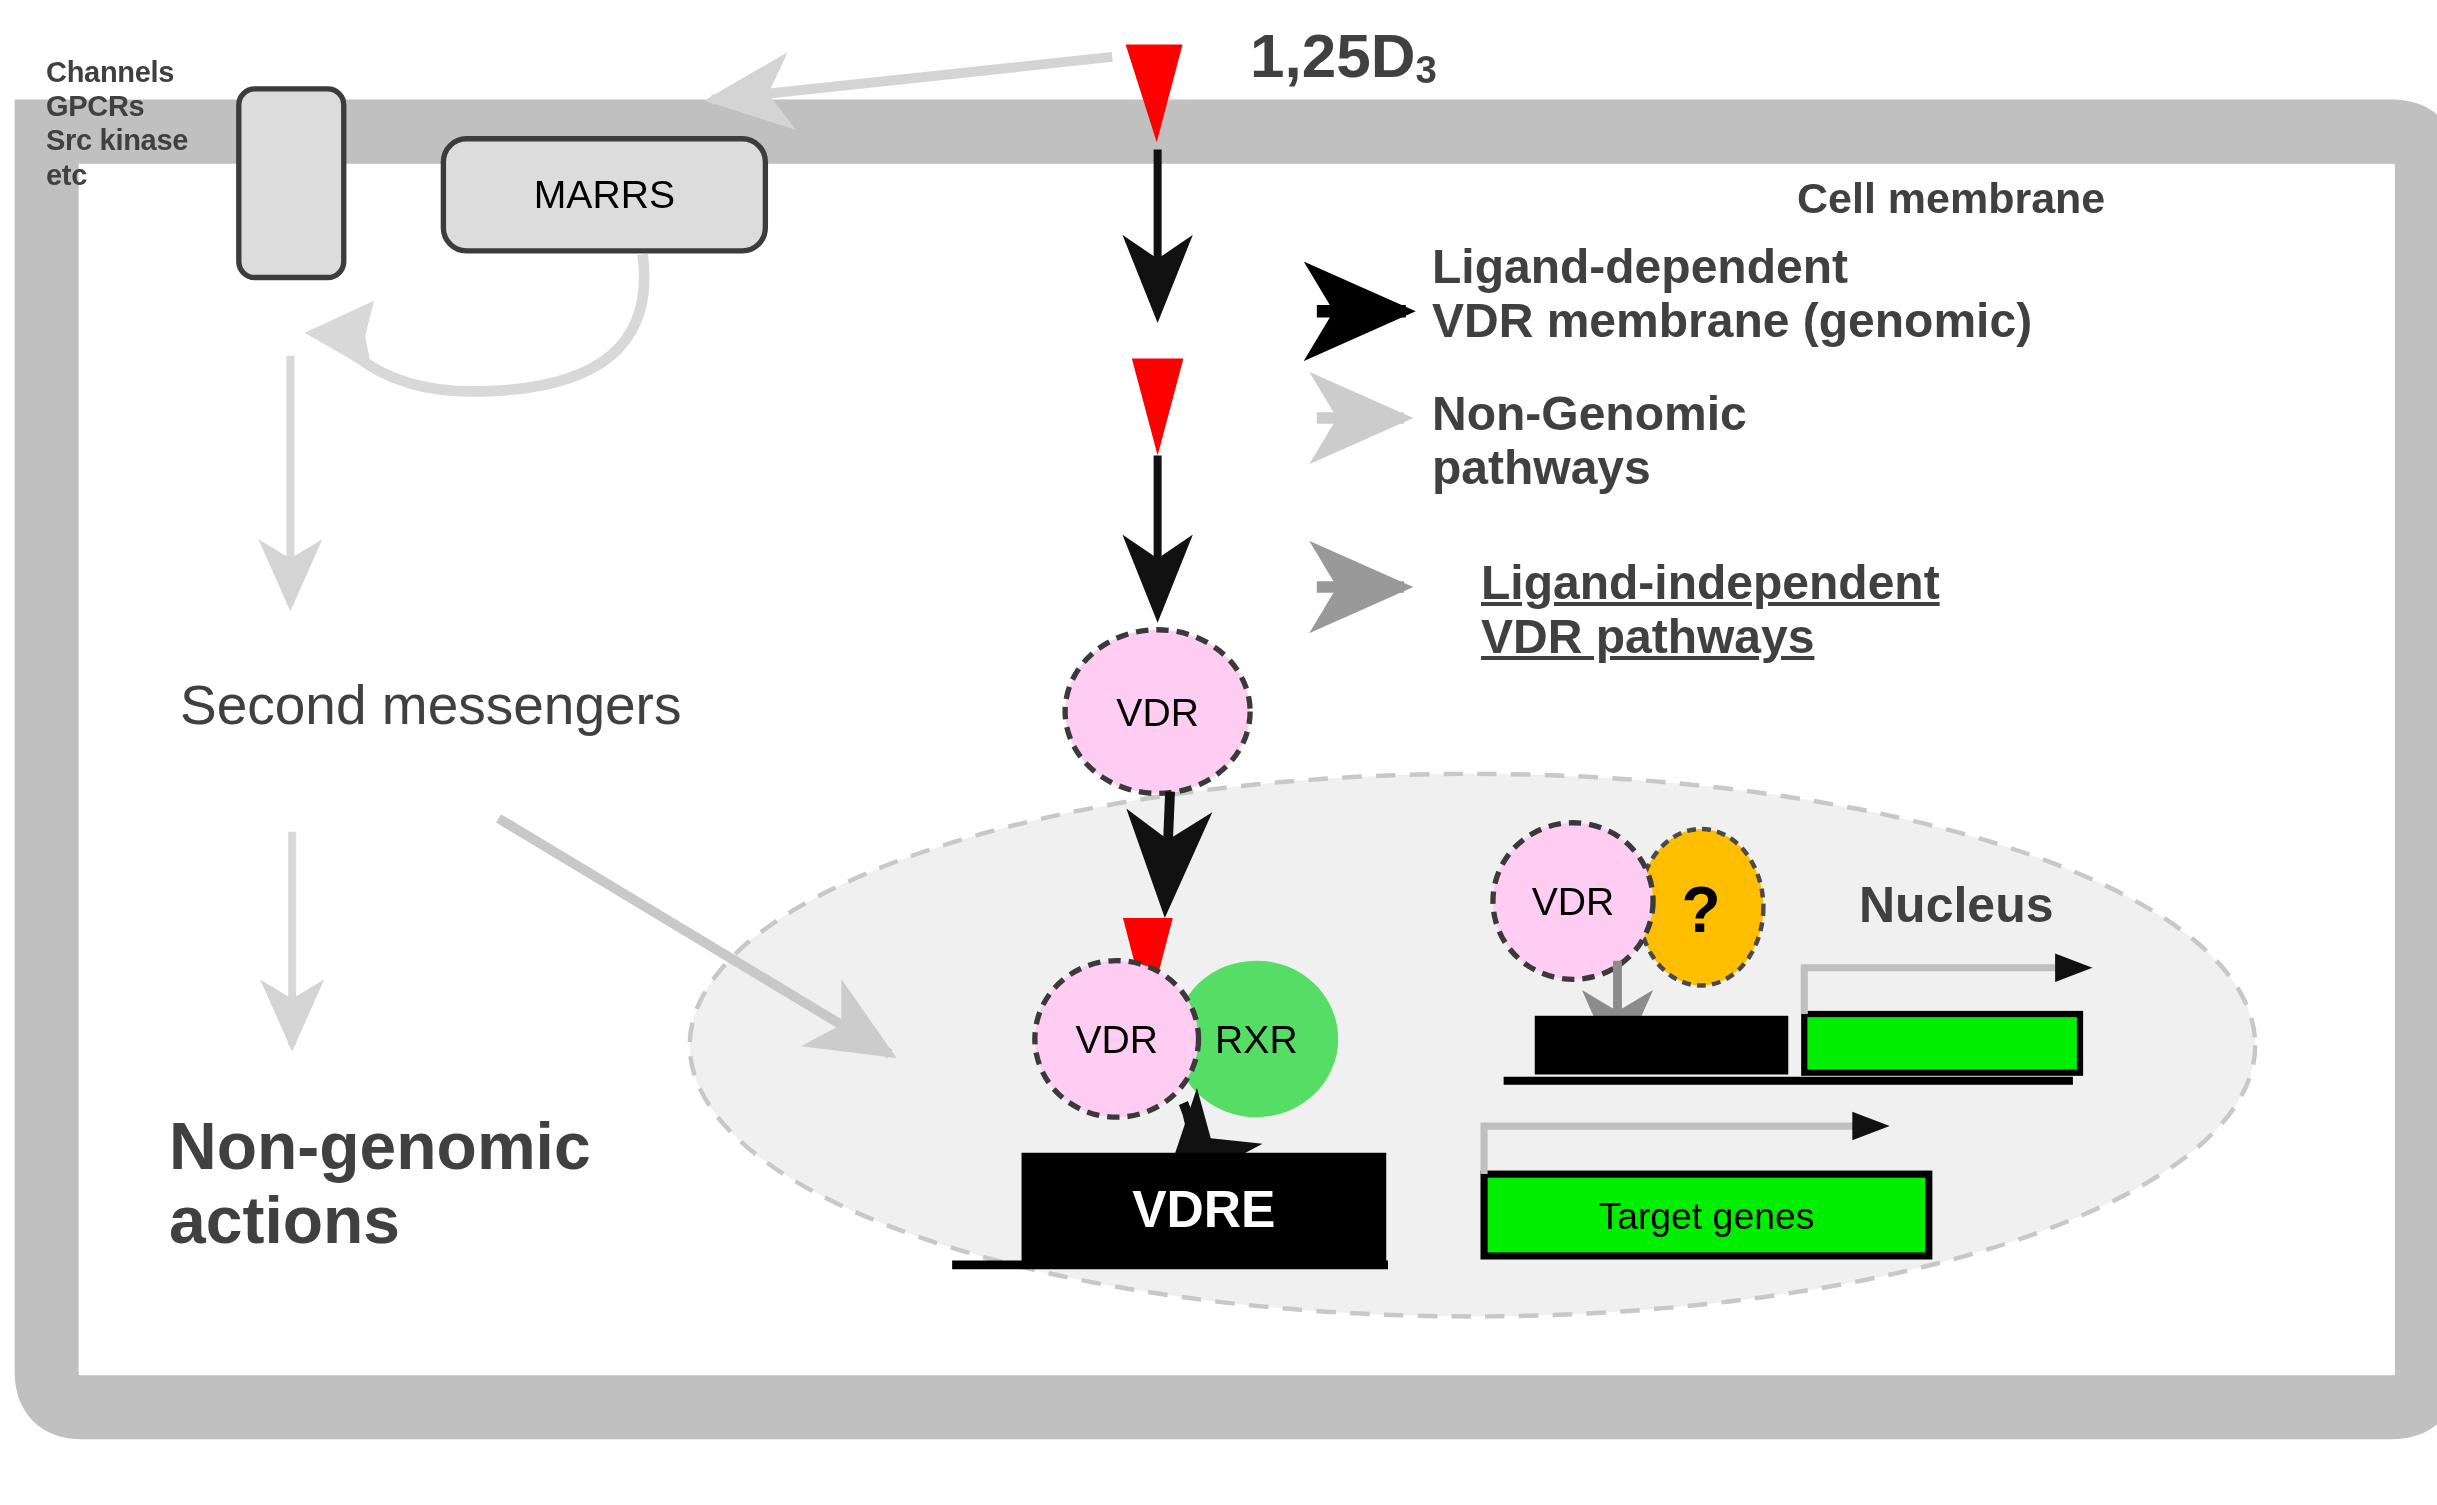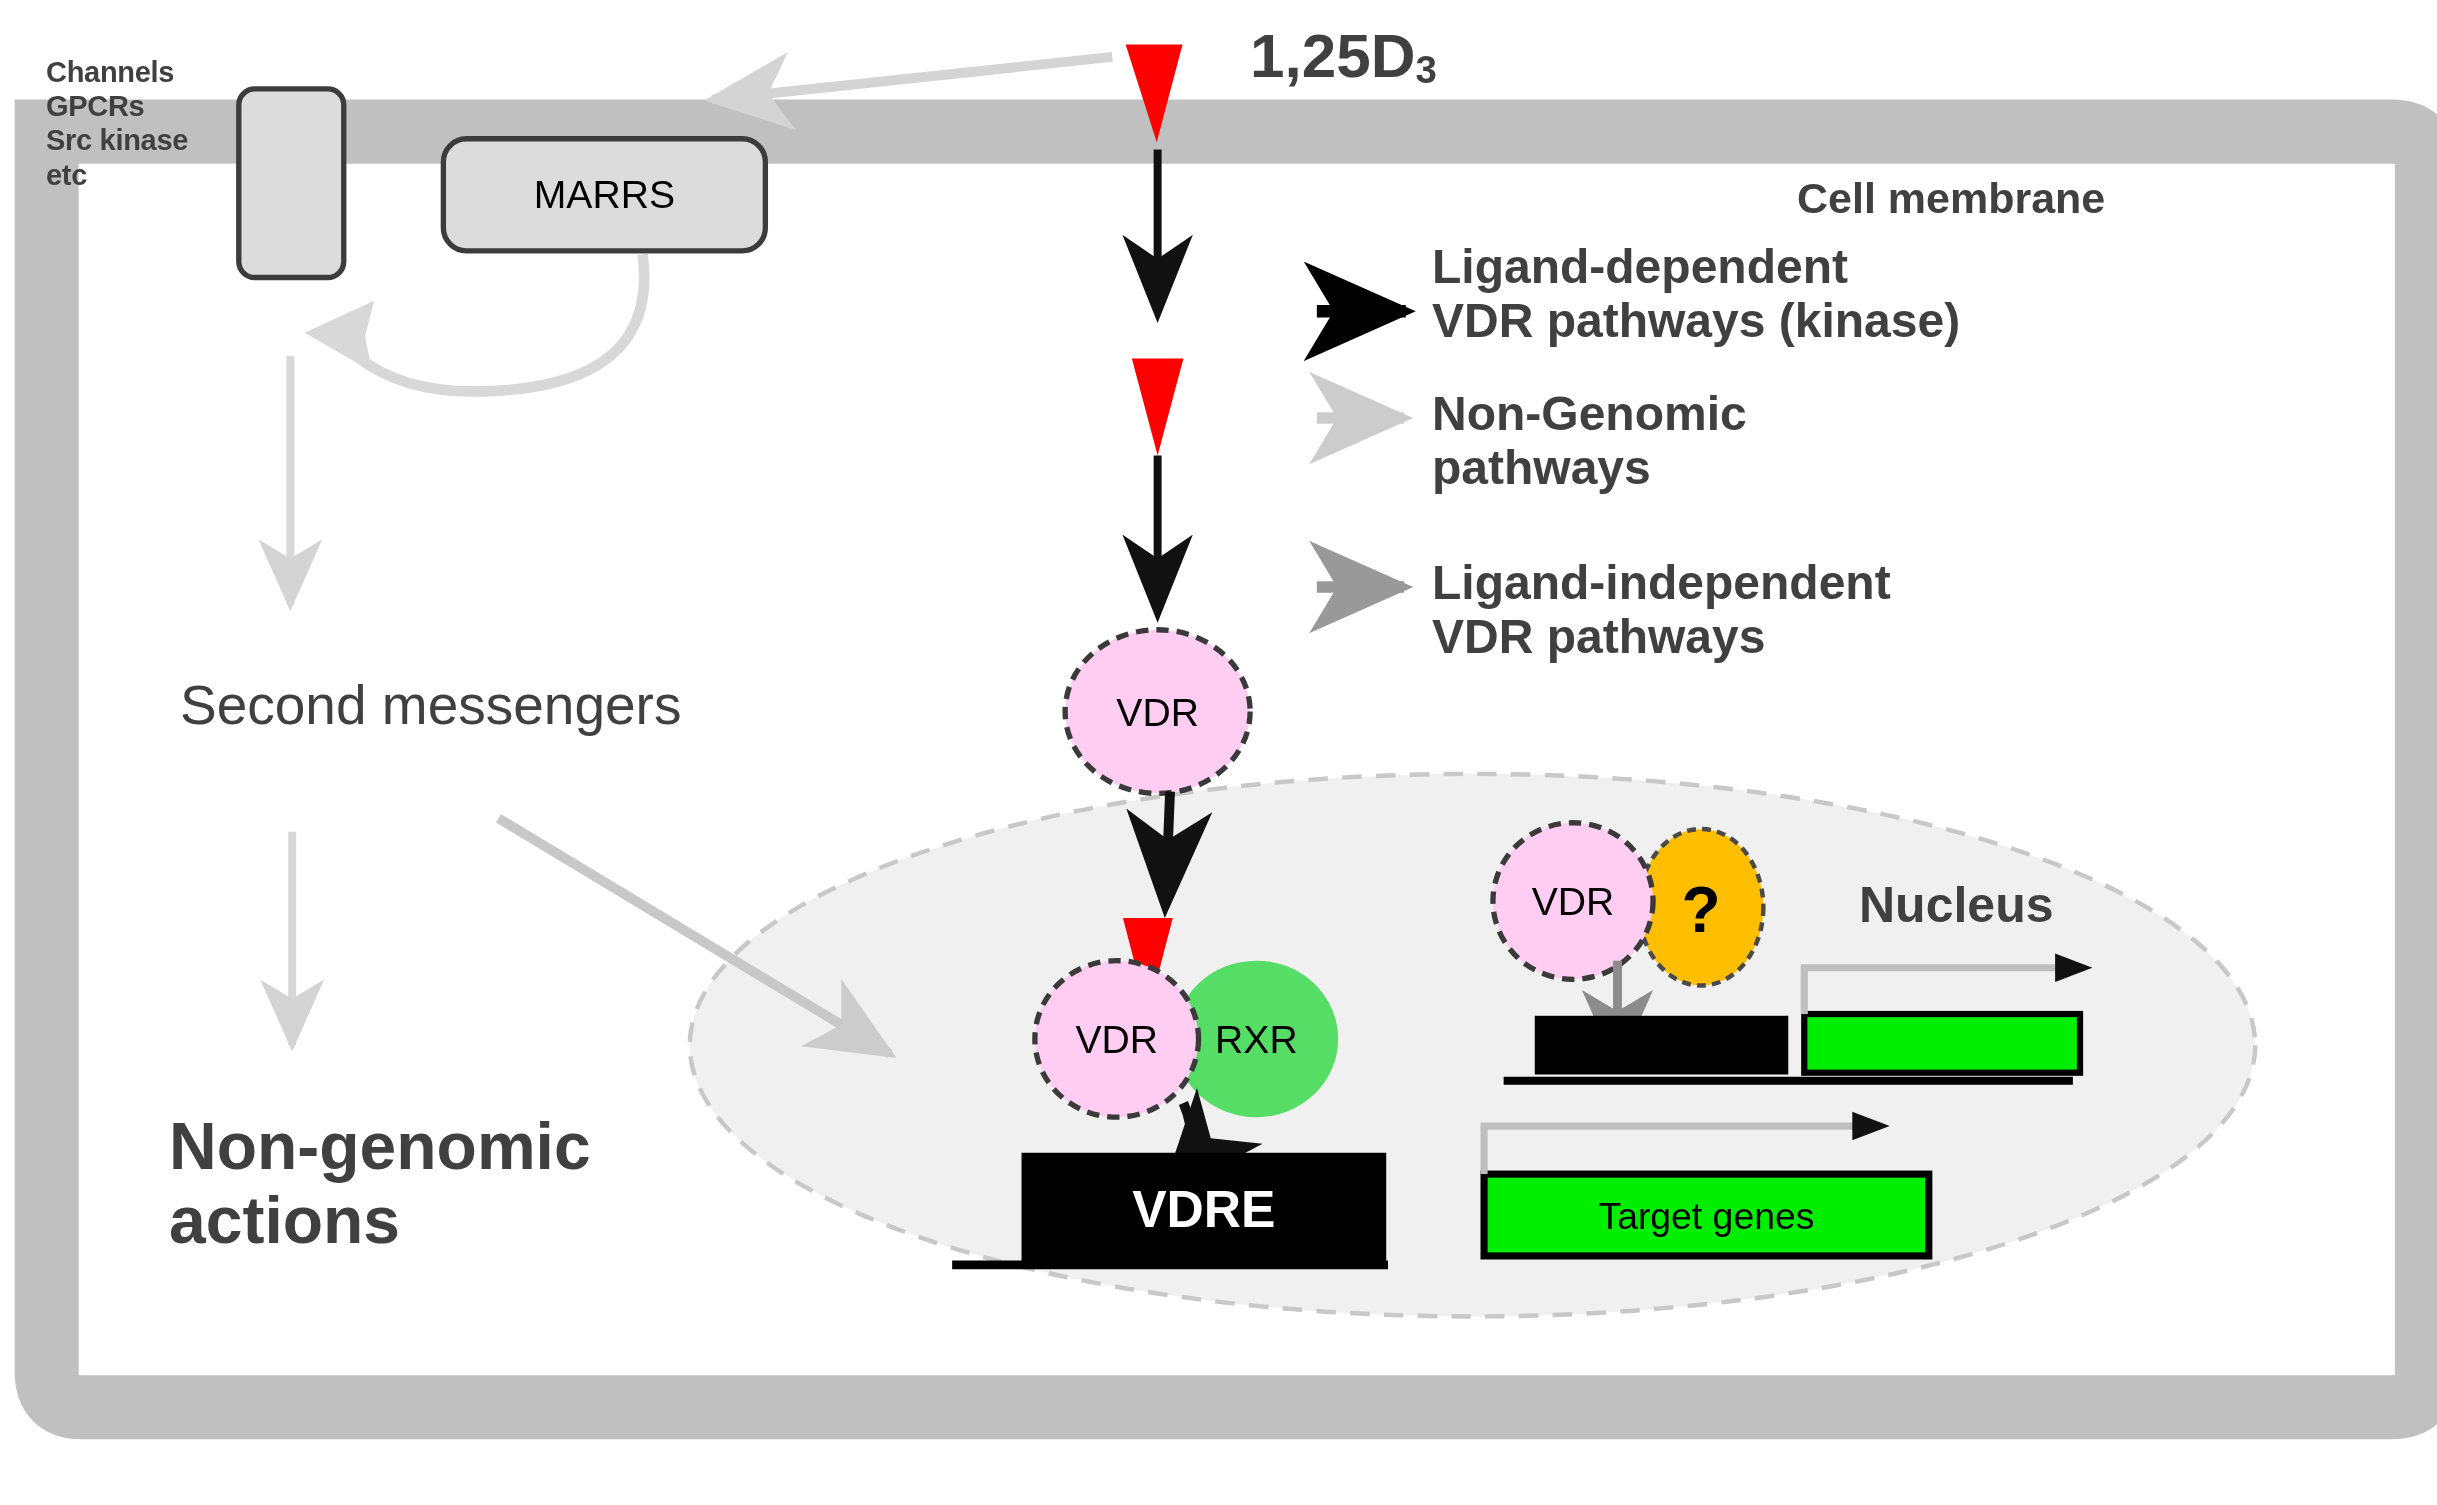--- a/index.html
+++ b/index.html
@@ -254,26 +254,26 @@
   <div class="lbl d3-lbl" style="left:1250px; top:23px;"><span>1,25D</span><sub>3</sub></div>
 
   <div class="lbl tiny-stack" style="left:46px; top:55px; width:222px;">Channels
 GPCRs
 Src kinase
 etc</div>
 
   <div class="lbl cellmem-lbl" style="left:1797px; top:176px;text-align:right;">Cell membrane</div>
 
   <div class="lbl legend-text" style="left:1432px; top:240px; width:836px;">Ligand-dependent
-VDR pathways (kinase)</div>
+VDR membrane (genomic)</div>
 
   <div class="lbl legend-text" style="left:1432px; top:387px; width:836px;">Non-Genomic
 pathways</div>
 
-  <div class="lbl legend-text" style="left:1432px; top:556px; width:836px;">Ligand-independent
+  <div class="lbl legend-text" style="left:1481px; top:556px; width:836px;text-decoration:underline;">Ligand-independent
 VDR pathways</div>
 
   <div class="lbl big-bold" style="left:180px; top:676px;">Second messengers</div>
 
   <div class="lbl huge-bold" style="left:169px; top:1110px; width:623px;">Non-genomic
 actions</div>
 
   <div class="lbl nucleus-lbl" style="left:1859px; top:879px;">Nucleus</div>
 
 </div>

